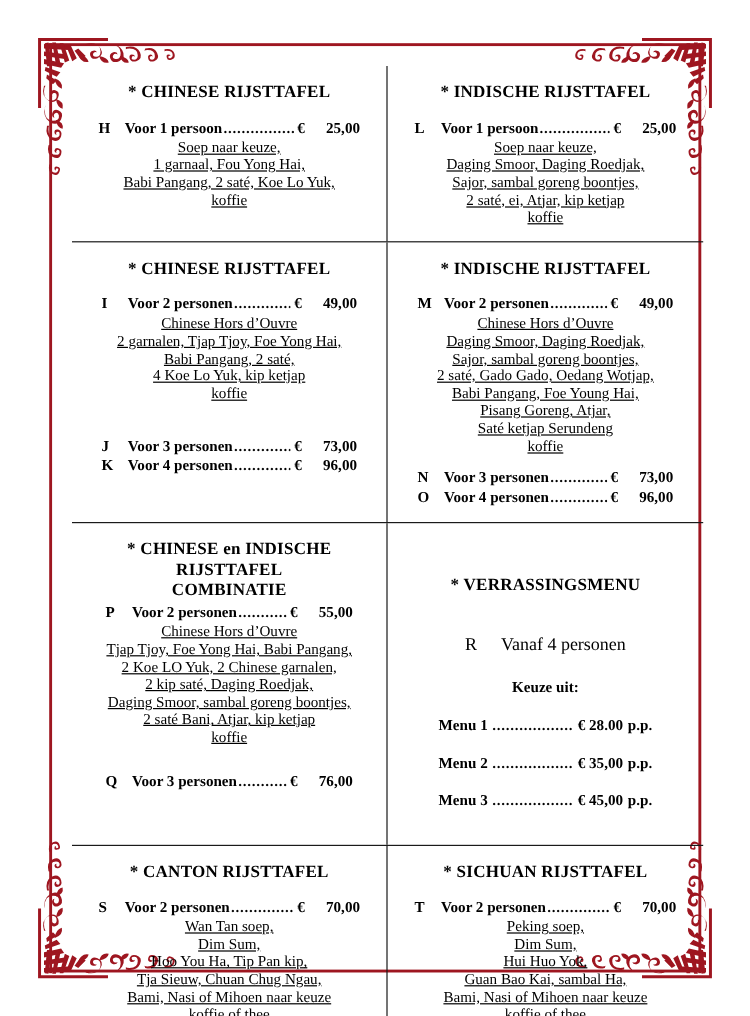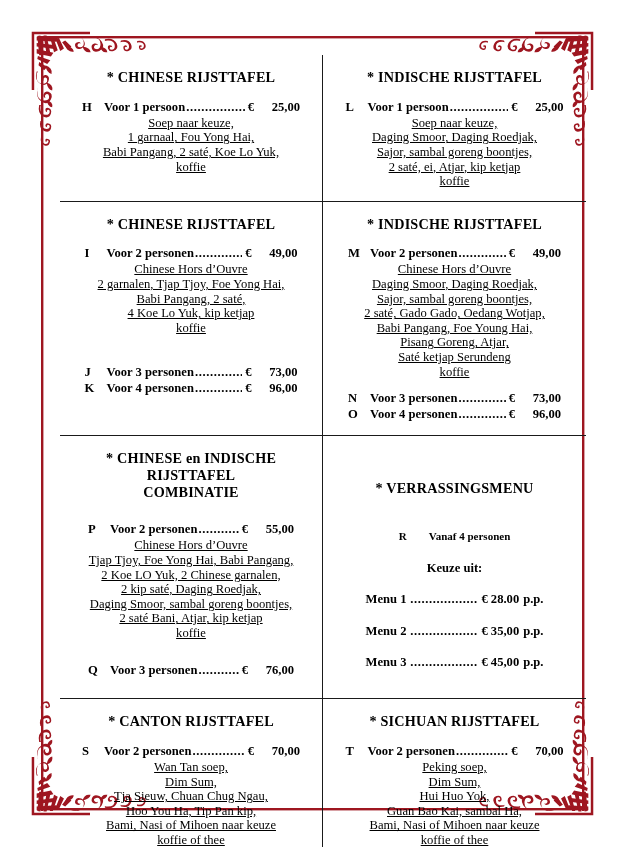--- a/index.html
+++ b/index.html
@@ -52,21 +52,21 @@
     border-right: 1.3px solid #1a1a1a;
   }
 
   .section-title {
     font-weight: bold;
     font-size: 14.2px;
     letter-spacing: 0.2px;
     margin: 4px 0 14px 0;
     line-height: 1.18;
   }
-  .section-title.two-line { margin-bottom: 22px; }
+  .section-title.two-line { margin-bottom: 3px; }
 
   
   .price-line {
     display: flex;
     align-items: baseline;
     font-weight: bold;
     font-size: 12.6px;
     margin: 0 auto 1px auto;
     white-space: nowrap;
   }
@@ -107,22 +107,22 @@
   }
   .dish-list { margin-top: 1px; }
 
   .spacer-12 { height: 12px; }
   .spacer-18 { height: 18px; }
   .spacer-22 { height: 22px; }
   .spacer-30 { height: 30px; }
 
   
   .vm-line {
-    font-weight: bold;
-    font-size: 11px;
+    font-weight: normal;
+    font-size: 15px;
     line-height: 1.3;
   }
   .vm-code {
     display: inline-block;
     width: 30px;
     text-align: left;
   }
   .vm-keuze {
     font-weight: bold;
     font-size: 12.6px;
@@ -395,22 +395,22 @@
       <div class="price-line pl-w1">
         <span class="code">S</span>
         <span class="plabel">Voor 2 personen</span>
         <span class="leader">..................</span>
         <span class="euro">€</span>
         <span class="amount">70,00</span>
       </div>
       <div class="dish-list">
         <div class="dish">Wan Tan soep,</div>
         <div class="dish">Dim Sum,</div>
+        <div class="dish">Hoo You Ha, Tip Pan kip,</div>
         <div class="dish">Tja Sieuw, Chuan Chug Ngau,</div>
-        <div class="dish">Hoo You Ha, Tip Pan kip,</div>
         <div class="dish">Bami, Nasi of Mihoen naar keuze</div>
         <div class="dish">koffie of thee</div>
       </div>
     </div>
 
     <div class="menu-cell">
       <div class="section-title">* SICHUAN RIJSTTAFEL</div>
       <div class="price-line pl-w1">
         <span class="code">T</span>
         <span class="plabel">Voor 2 personen</span>

